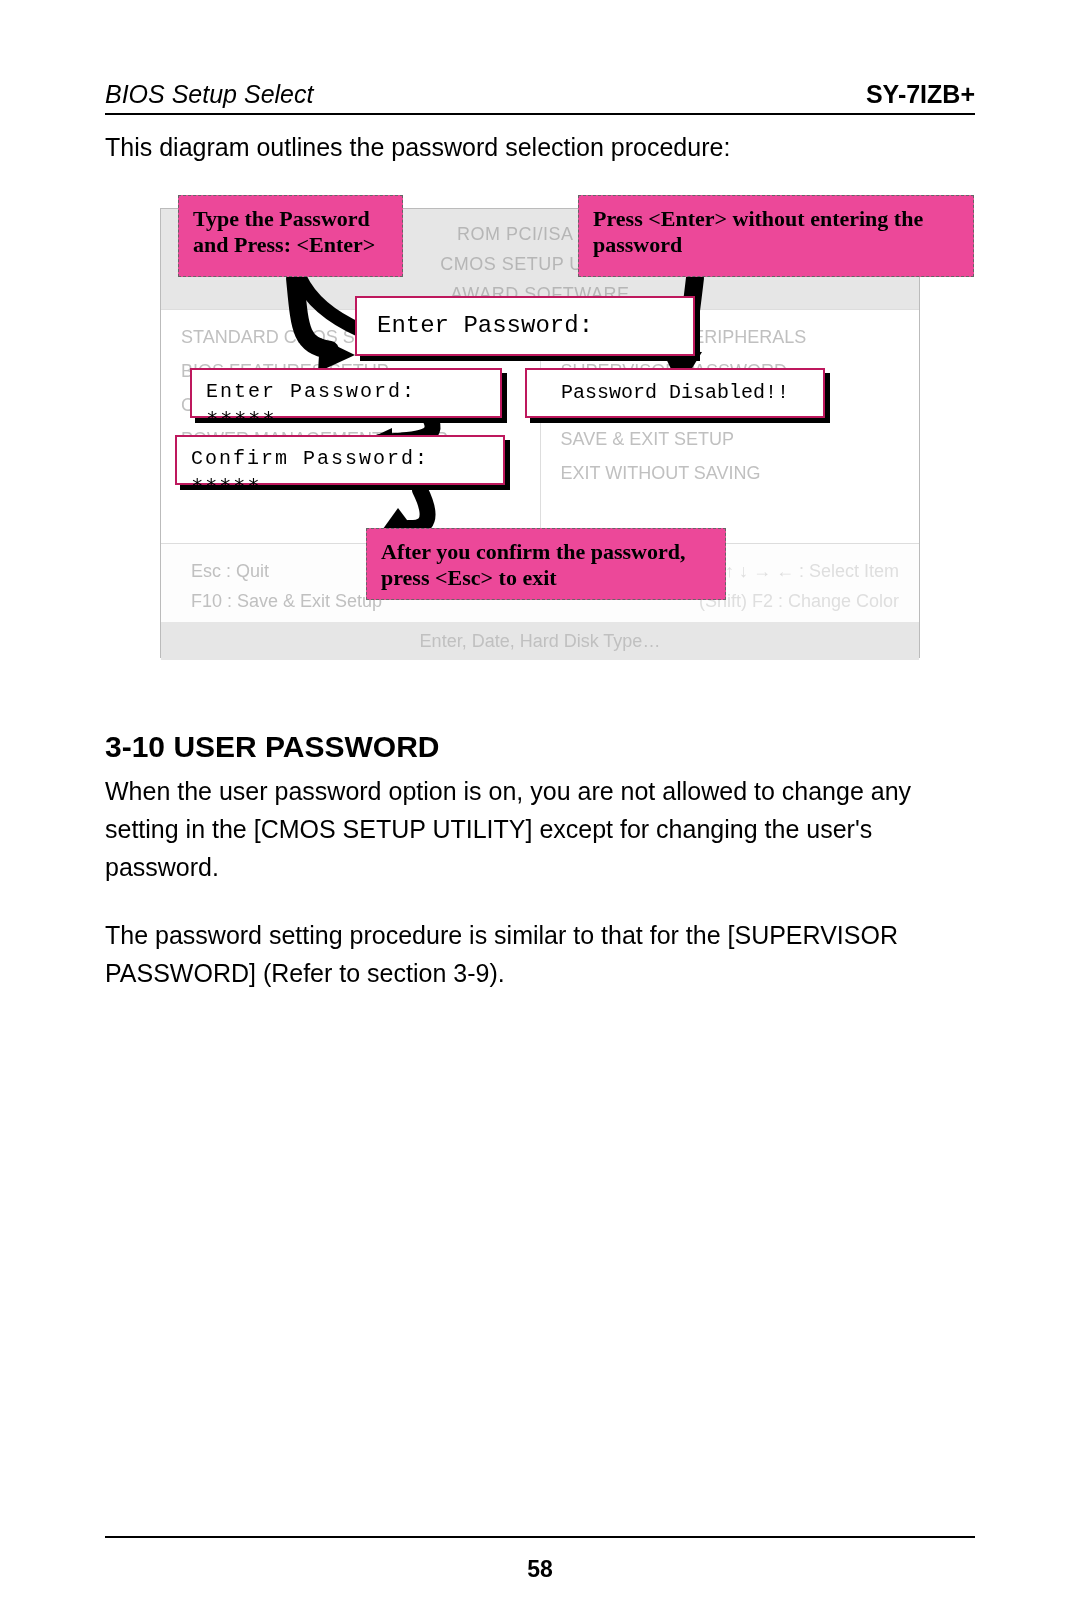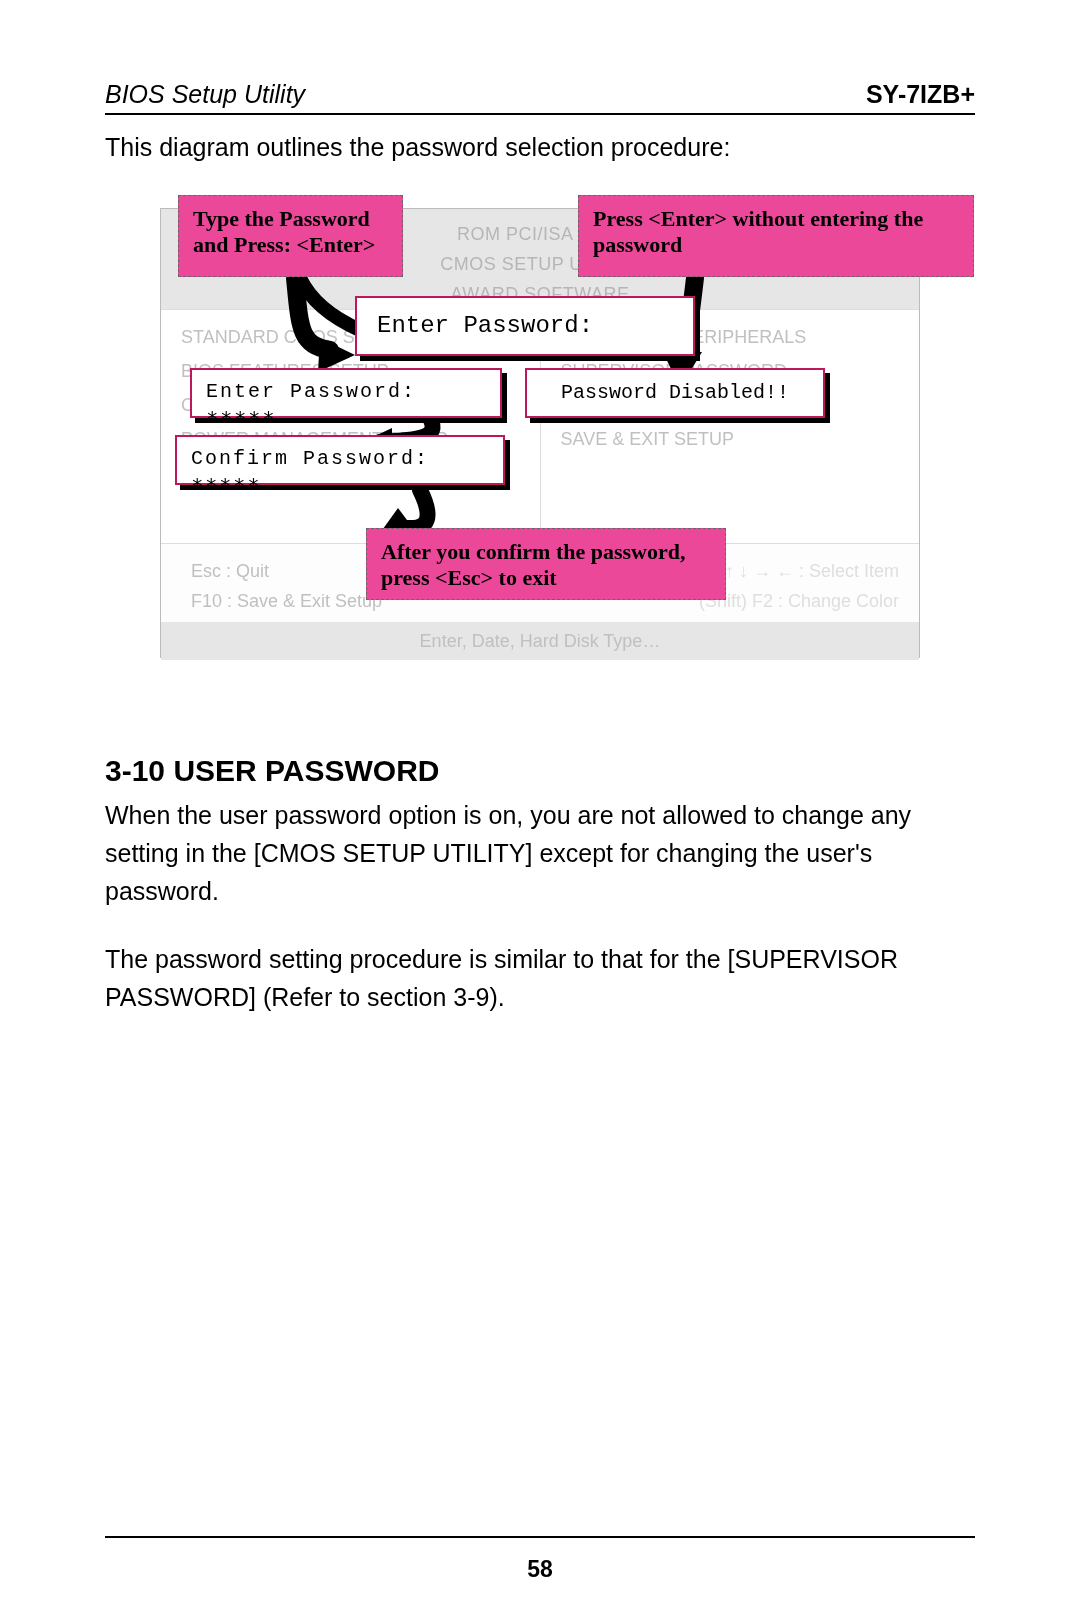--- a/index.html
+++ b/index.html
@@ -108,21 +108,21 @@
     .popup.enterpw2 { left: 30px; top: 178px; width: 312px; height: 50px; font-size: 20px; padding: 10px 14px; }
     .popup.confirmpw { left: 15px; top: 245px; width: 330px; height: 50px; font-size: 20px; padding: 10px 14px; }
     .popup.disabled { left: 365px; top: 178px; width: 300px; height: 50px; font-size: 20px; padding: 11px 14px; text-align: center; }
     .asterisks { letter-spacing: 2px; }
     
     .arrow-svg { position: absolute; pointer-events: none; z-index: 40; }
     
     .section-heading {
       font-size: 30px;
       font-weight: bold;
-      margin-top: 84px;
+      margin-top: 60px;
       margin-bottom: 8px;
     }
     .body-text {
       font-size: 25px;
       line-height: 38px;
       margin-bottom: 30px;
     }
     .page-number {
       position: absolute;
       left: 0; right: 0;
@@ -135,21 +135,21 @@
       position: absolute;
       left: 105px; right: 105px;
       bottom: 80px;
       border-top: 2px solid #000;
     }
   </style>
 </head>
 <body>
 
 <div class="header">
-  <span class="header-left">BIOS Setup Utility</span>
+  <span class="header-left">BIOS Setup Select</span>
   <span class="header-right">SY-7IZB+</span>
 </div>
 
 <p class="intro">This diagram outlines the password selection procedure:</p>
 
 <div class="diagram">
 
   <div class="bios-box">
     <div class="bios-band-top">
       <div>ROM PCI/ISA BIOS</div>
@@ -161,20 +161,21 @@
         <div>STANDARD CMOS SETUP</div>
         <div>BIOS FEATURES SETUP</div>
         <div>CHIPSET FEATURES SETUP</div>
         <div>POWER MANAGEMENT SETUP</div>
       </div>
       <div class="bios-col">
         <div>INTEGRATED PERIPHERALS</div>
         <div>SUPERVISOR PASSWORD</div>
         <div>USER PASSWORD</div>
         <div>SAVE &amp; EXIT SETUP</div>
+        <div>EXIT WITHOUT SAVING</div>
       </div>
     </div>
     <div class="bios-footer">
       <div style="display:flex; justify-content:space-between;">
         <span>Esc   : Quit</span>
         <span style="opacity:.5">↑ ↓ → ← : Select Item</span>
       </div>
       <div style="display:flex; justify-content:space-between;">
         <span>F10  : Save &amp; Exit Setup</span>
         <span style="opacity:.5">(Shift) F2 : Change Color</span>

